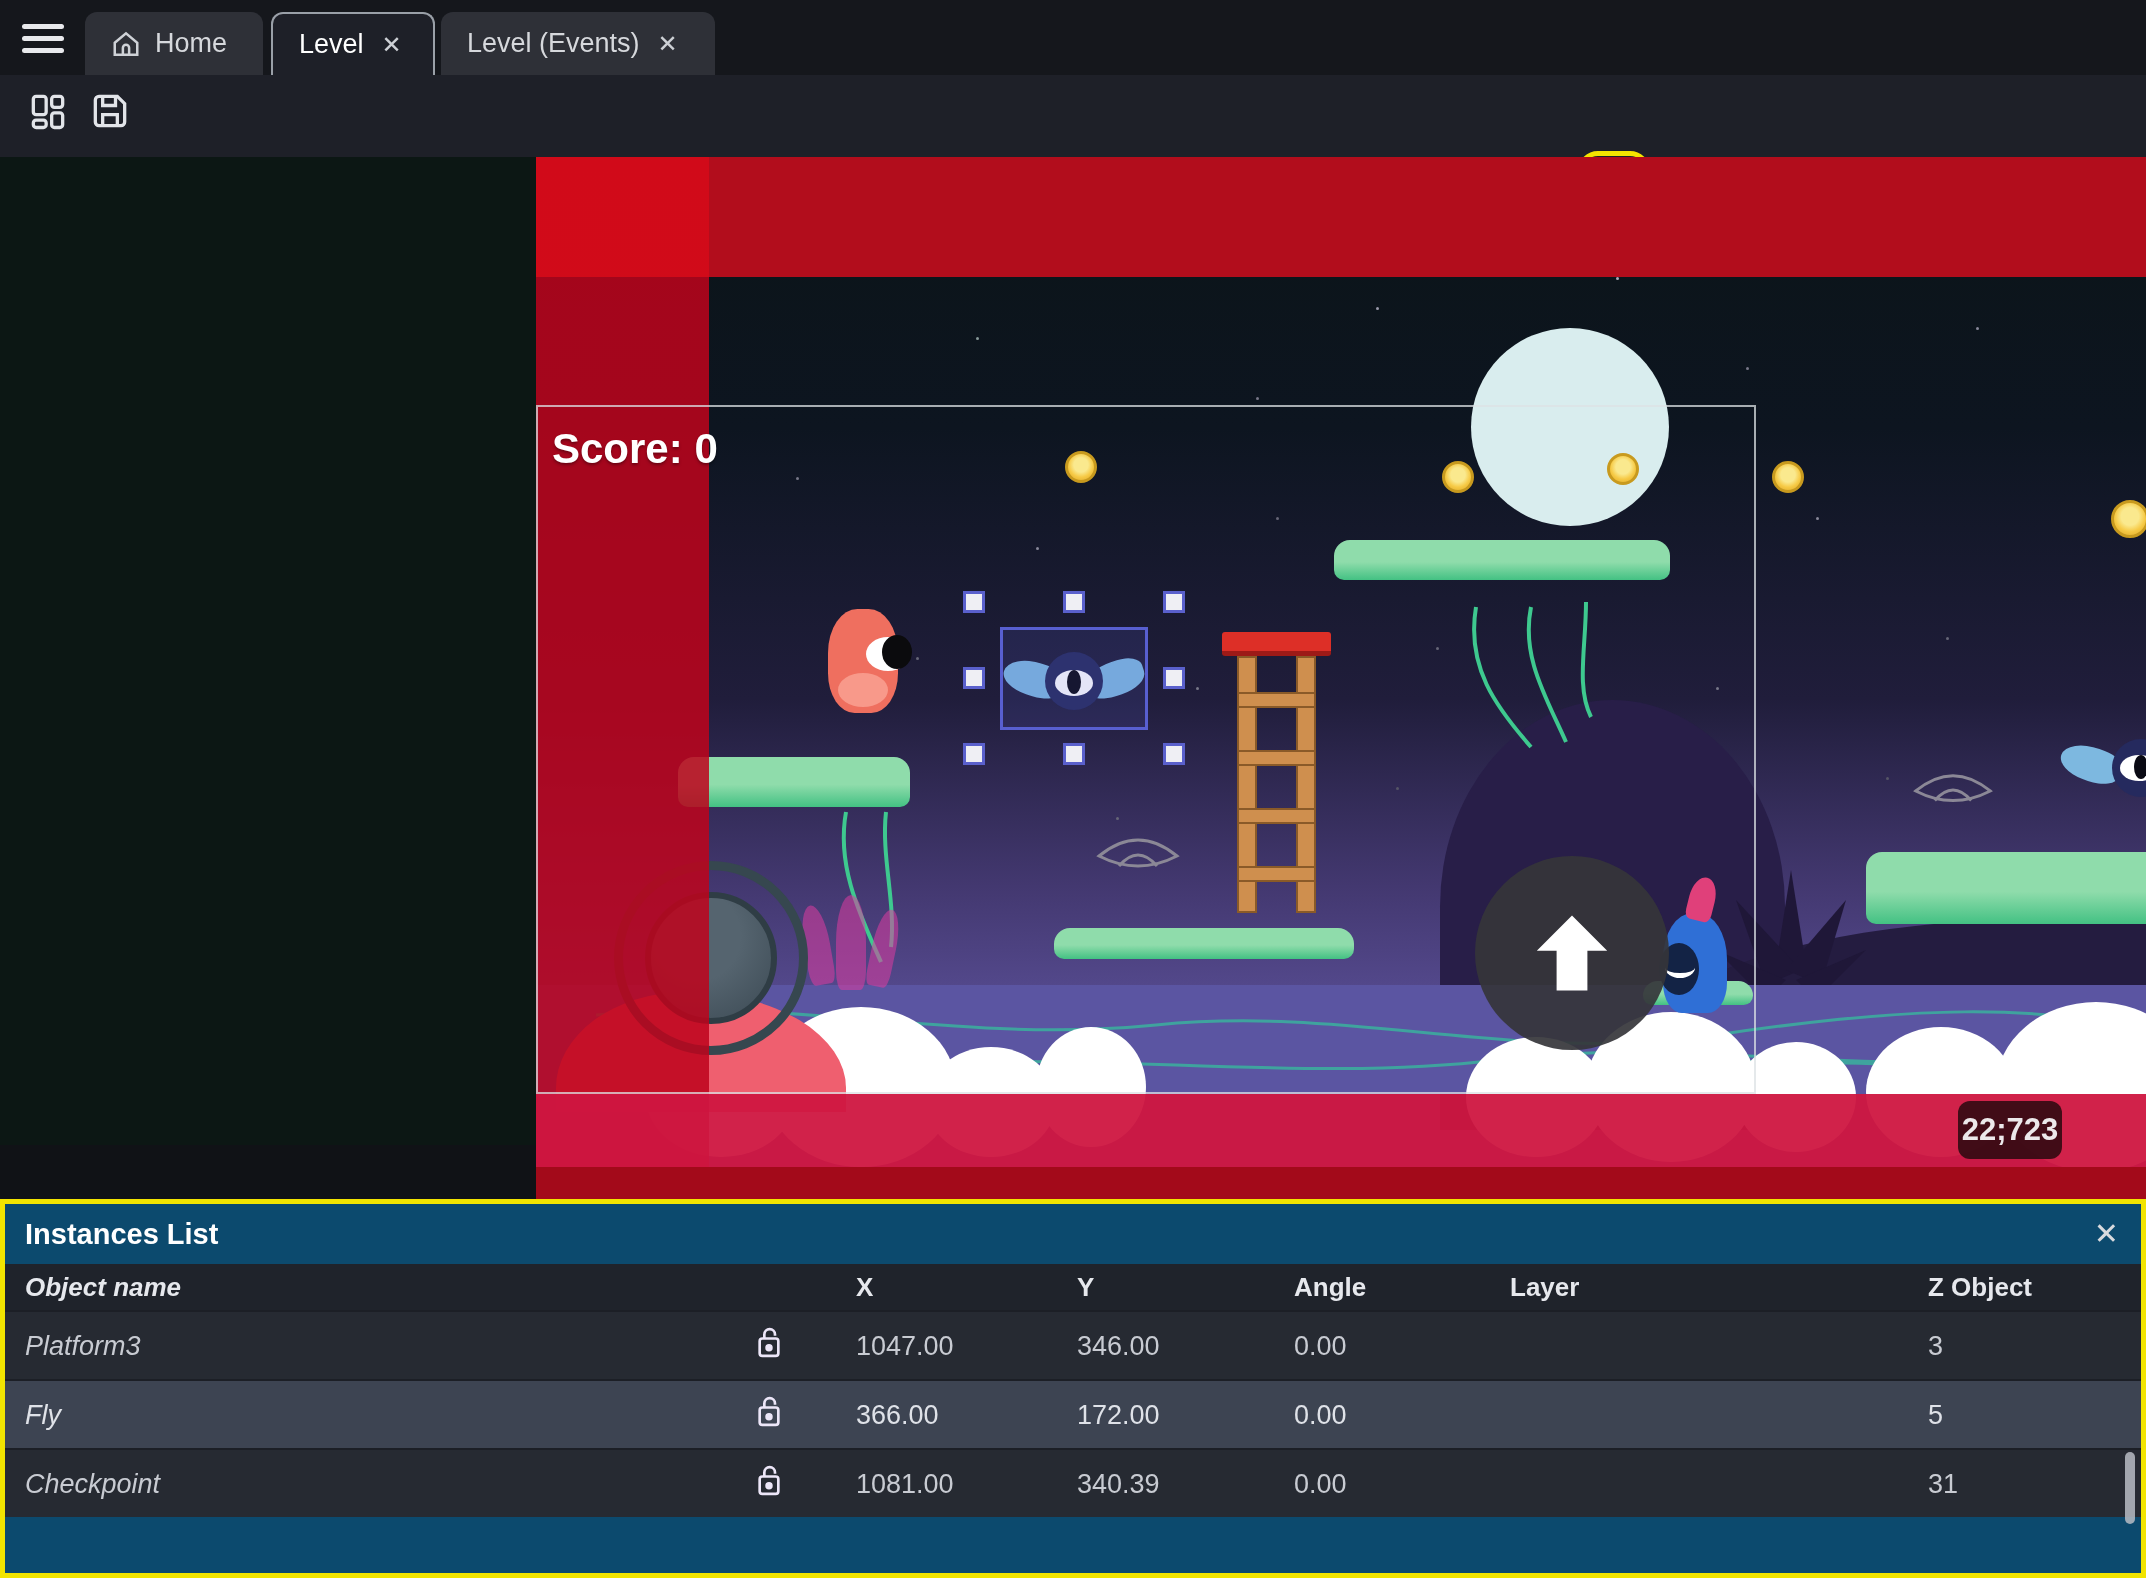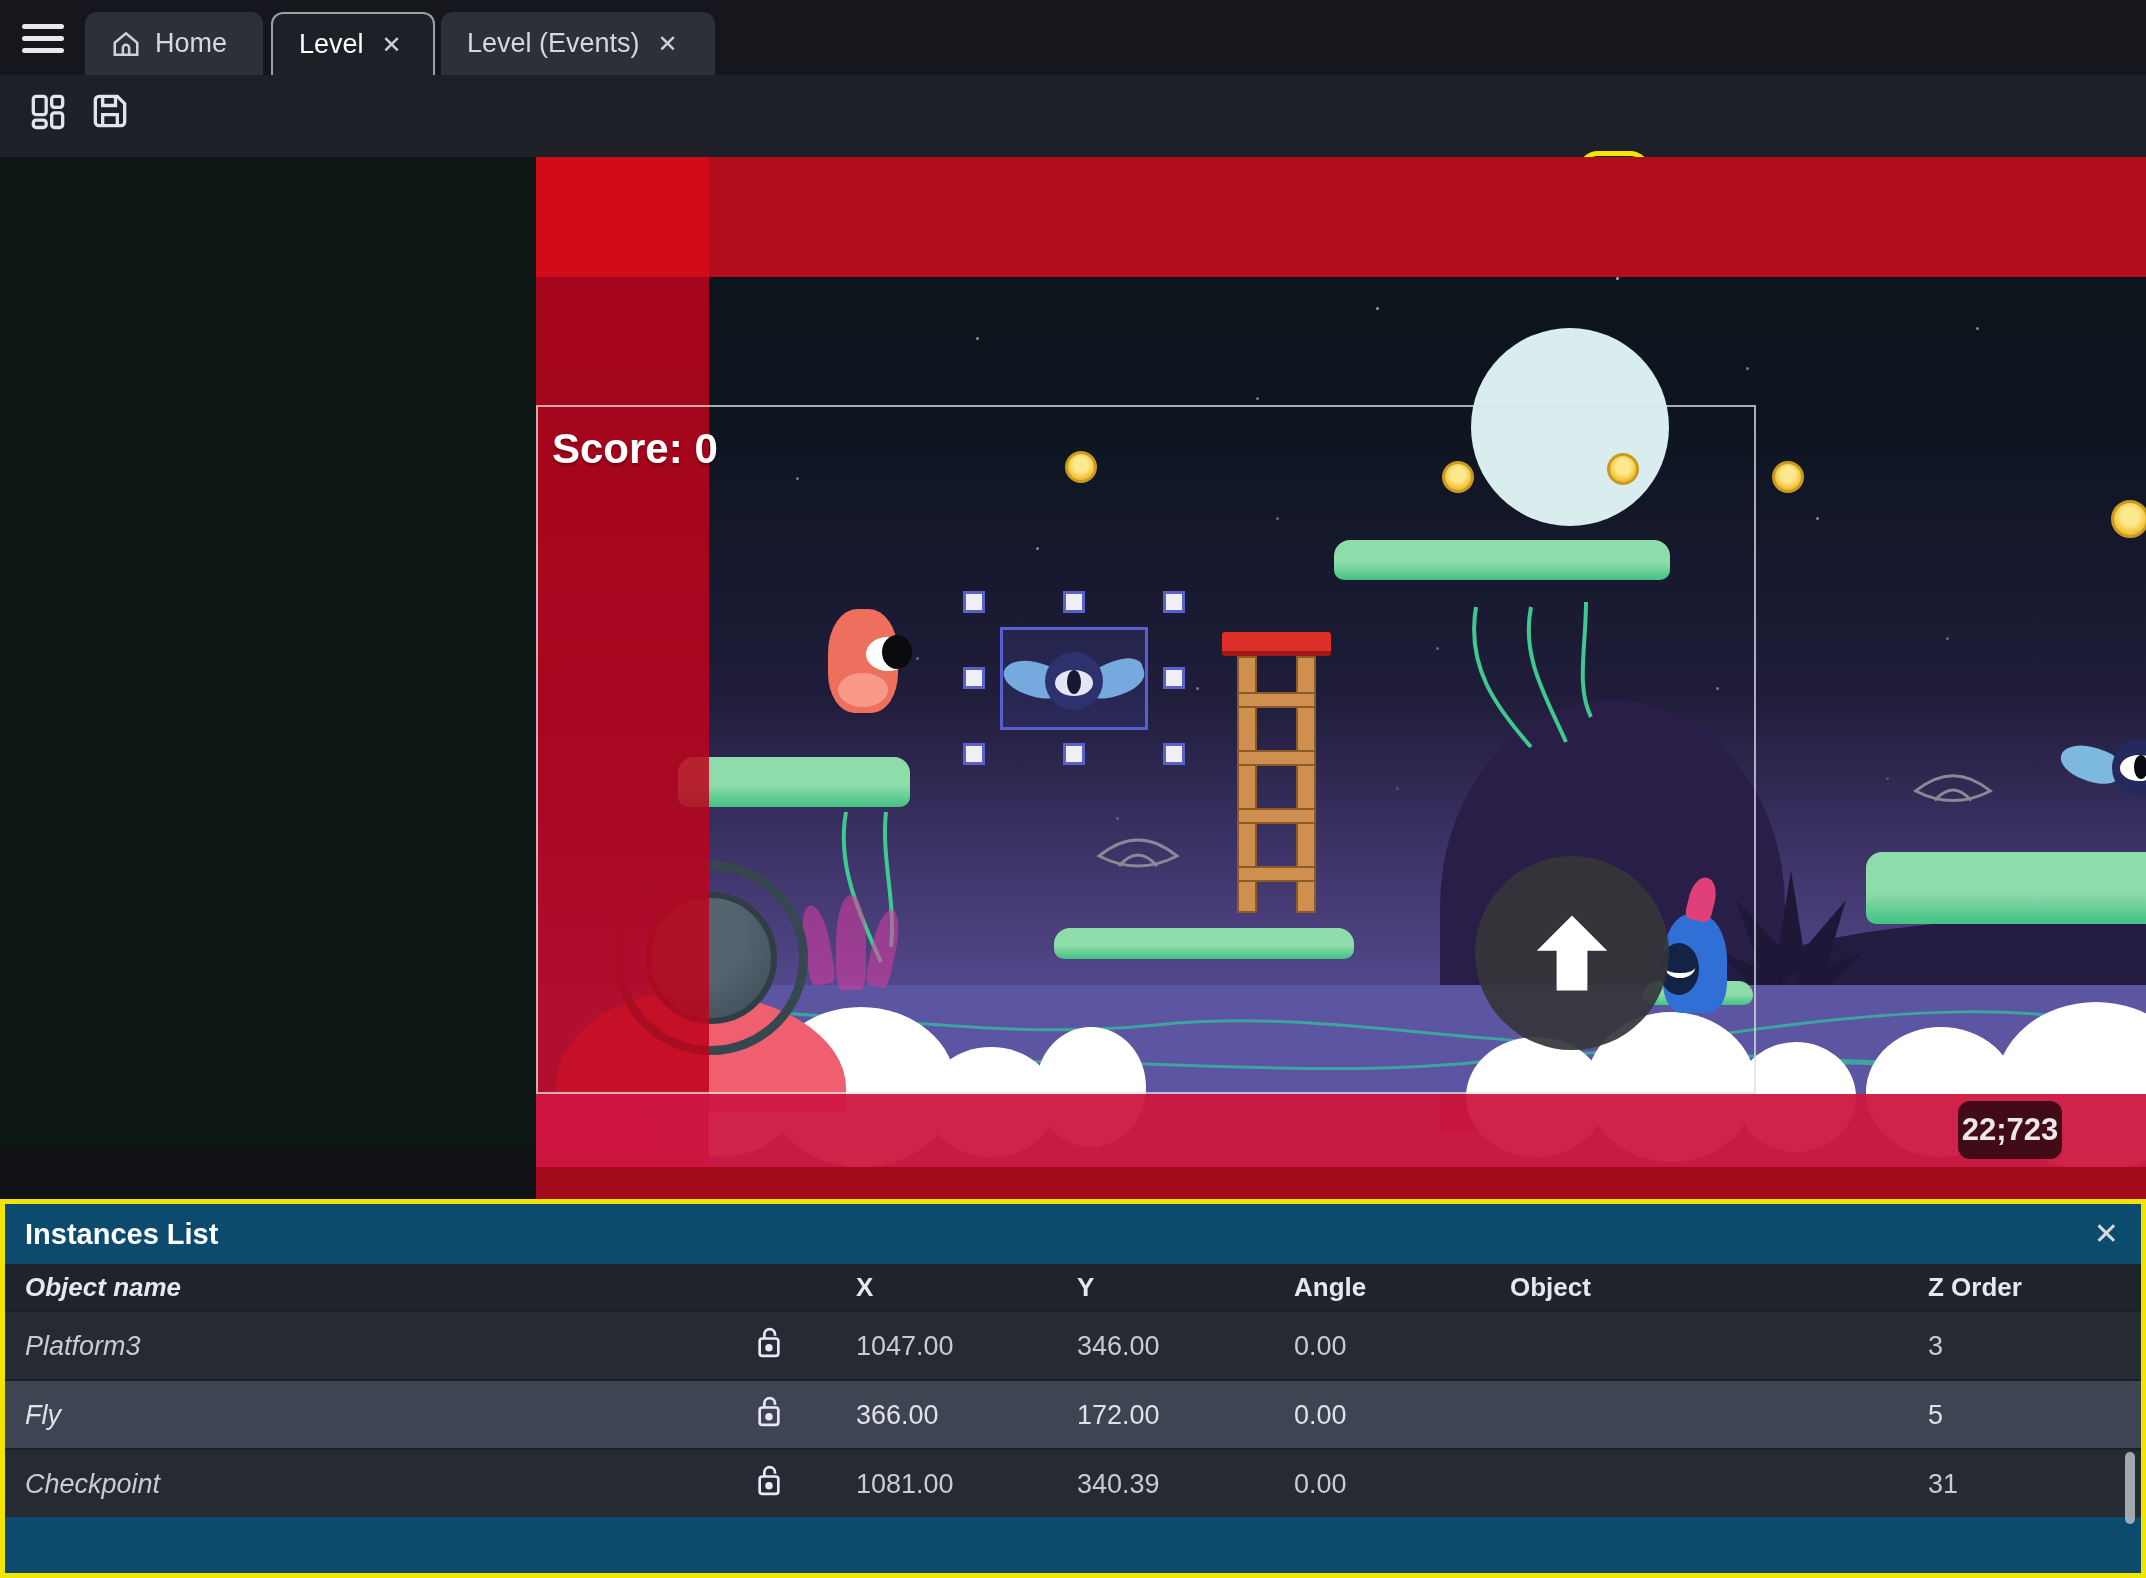--- a/index.html
+++ b/index.html
@@ -422,22 +422,22 @@
   <div id="panel">
     <div id="panel-title-row">
       <span id="panel-title">Instances List</span>
       <span id="panel-close">✕</span>
     </div>
     <div class="prow" id="phead">
       <span class="cell c-name">Object name</span>
       <span class="cell c-x">X</span>
       <span class="cell c-y">Y</span>
       <span class="cell c-angle">Angle</span>
-      <span class="cell c-layer">Object</span>
-      <span class="cell c-z">Z Order</span>
+      <span class="cell c-layer">Layer</span>
+      <span class="cell c-z">Z Object</span>
     </div>
     <div id="rows-host">
     <div class="prow irow">
       <span class="cell c-name cv-name">Platform3</span>
       <span class="cell c-lock">
         <svg width="32" height="36" viewBox="0 0 24 26" fill="none" stroke="#ece6f8" stroke-width="2">
               <rect x="5" y="10" width="14" height="13" rx="2"></rect>
               <path d="M8.5 10 V7 a4 4 0 0 1 8 0 v1"></path>
               <circle cx="12" cy="17" r="1.8" fill="#ece6f8"></circle>
             </svg>

